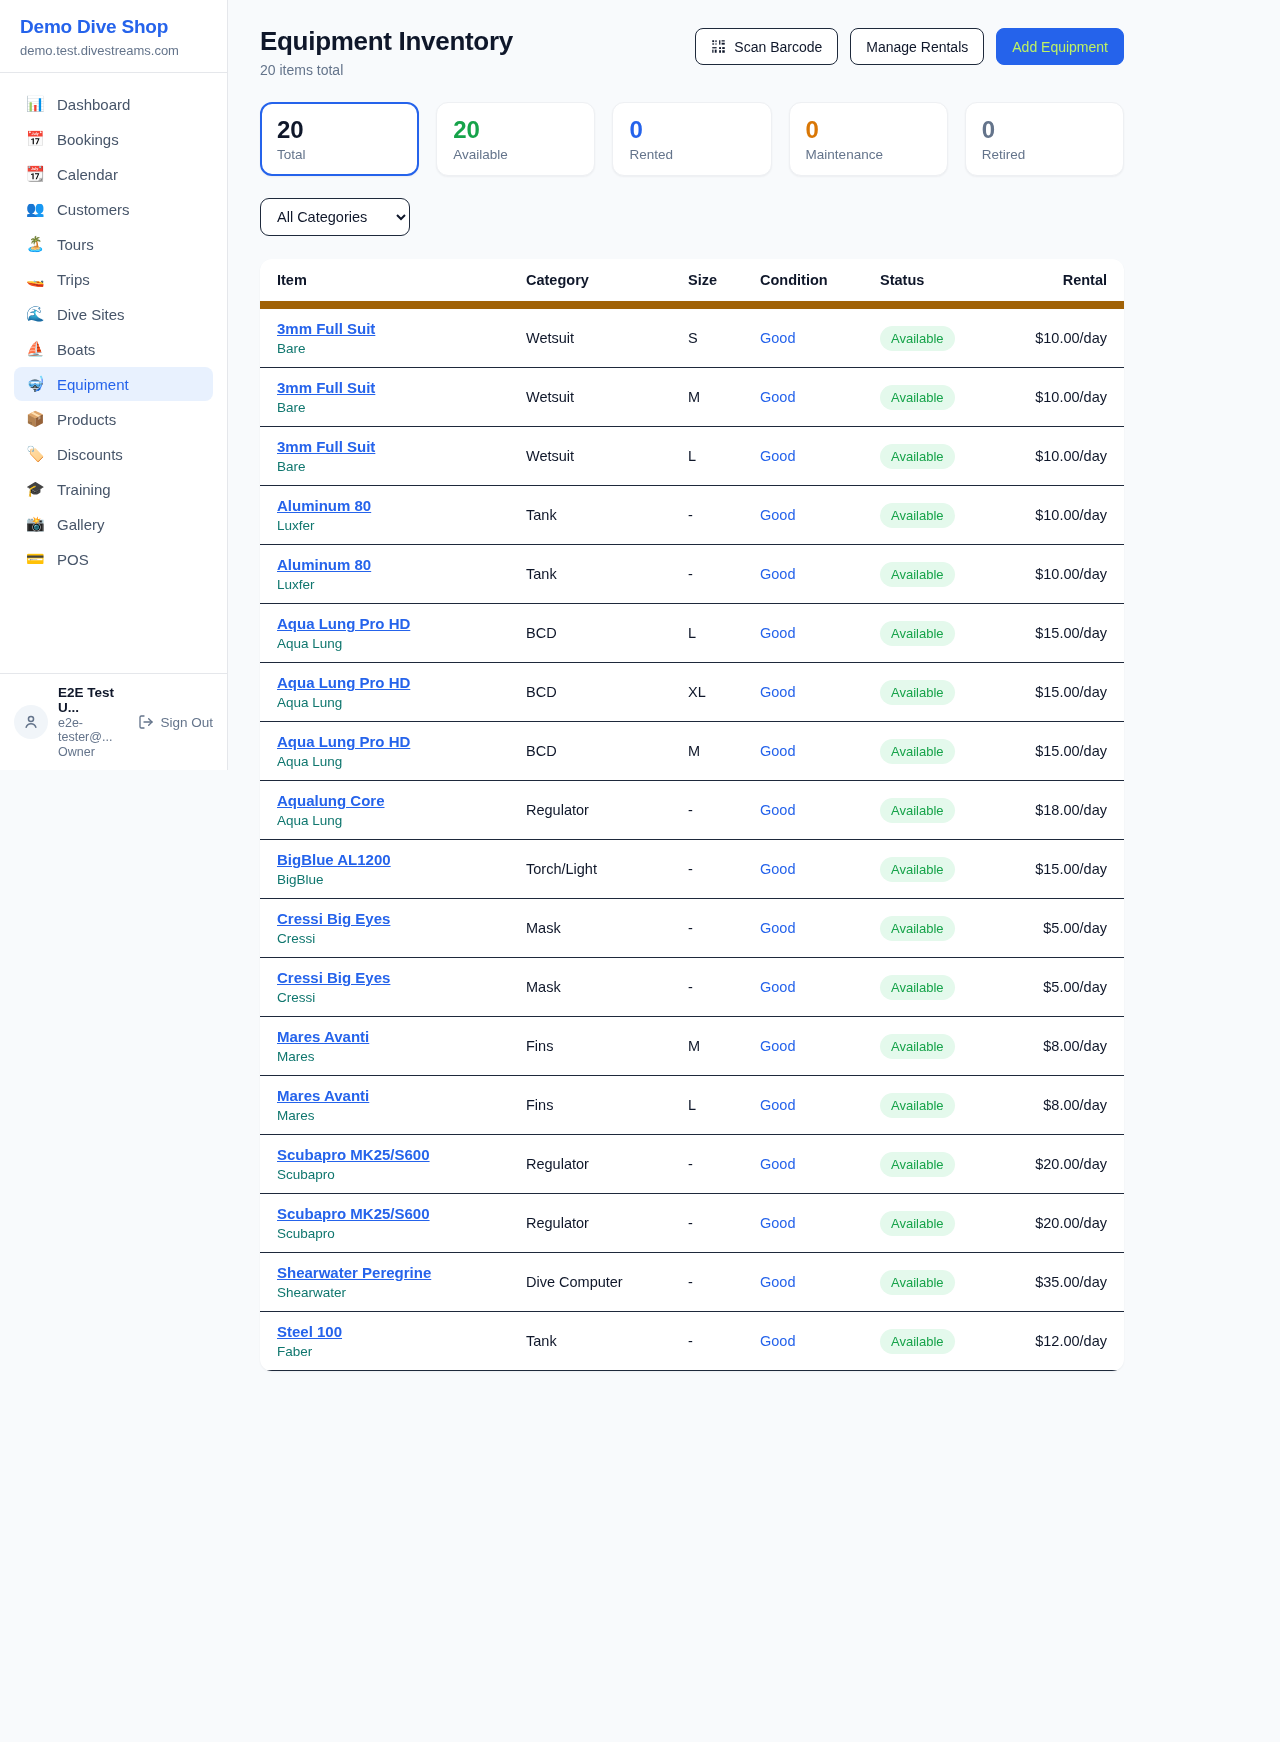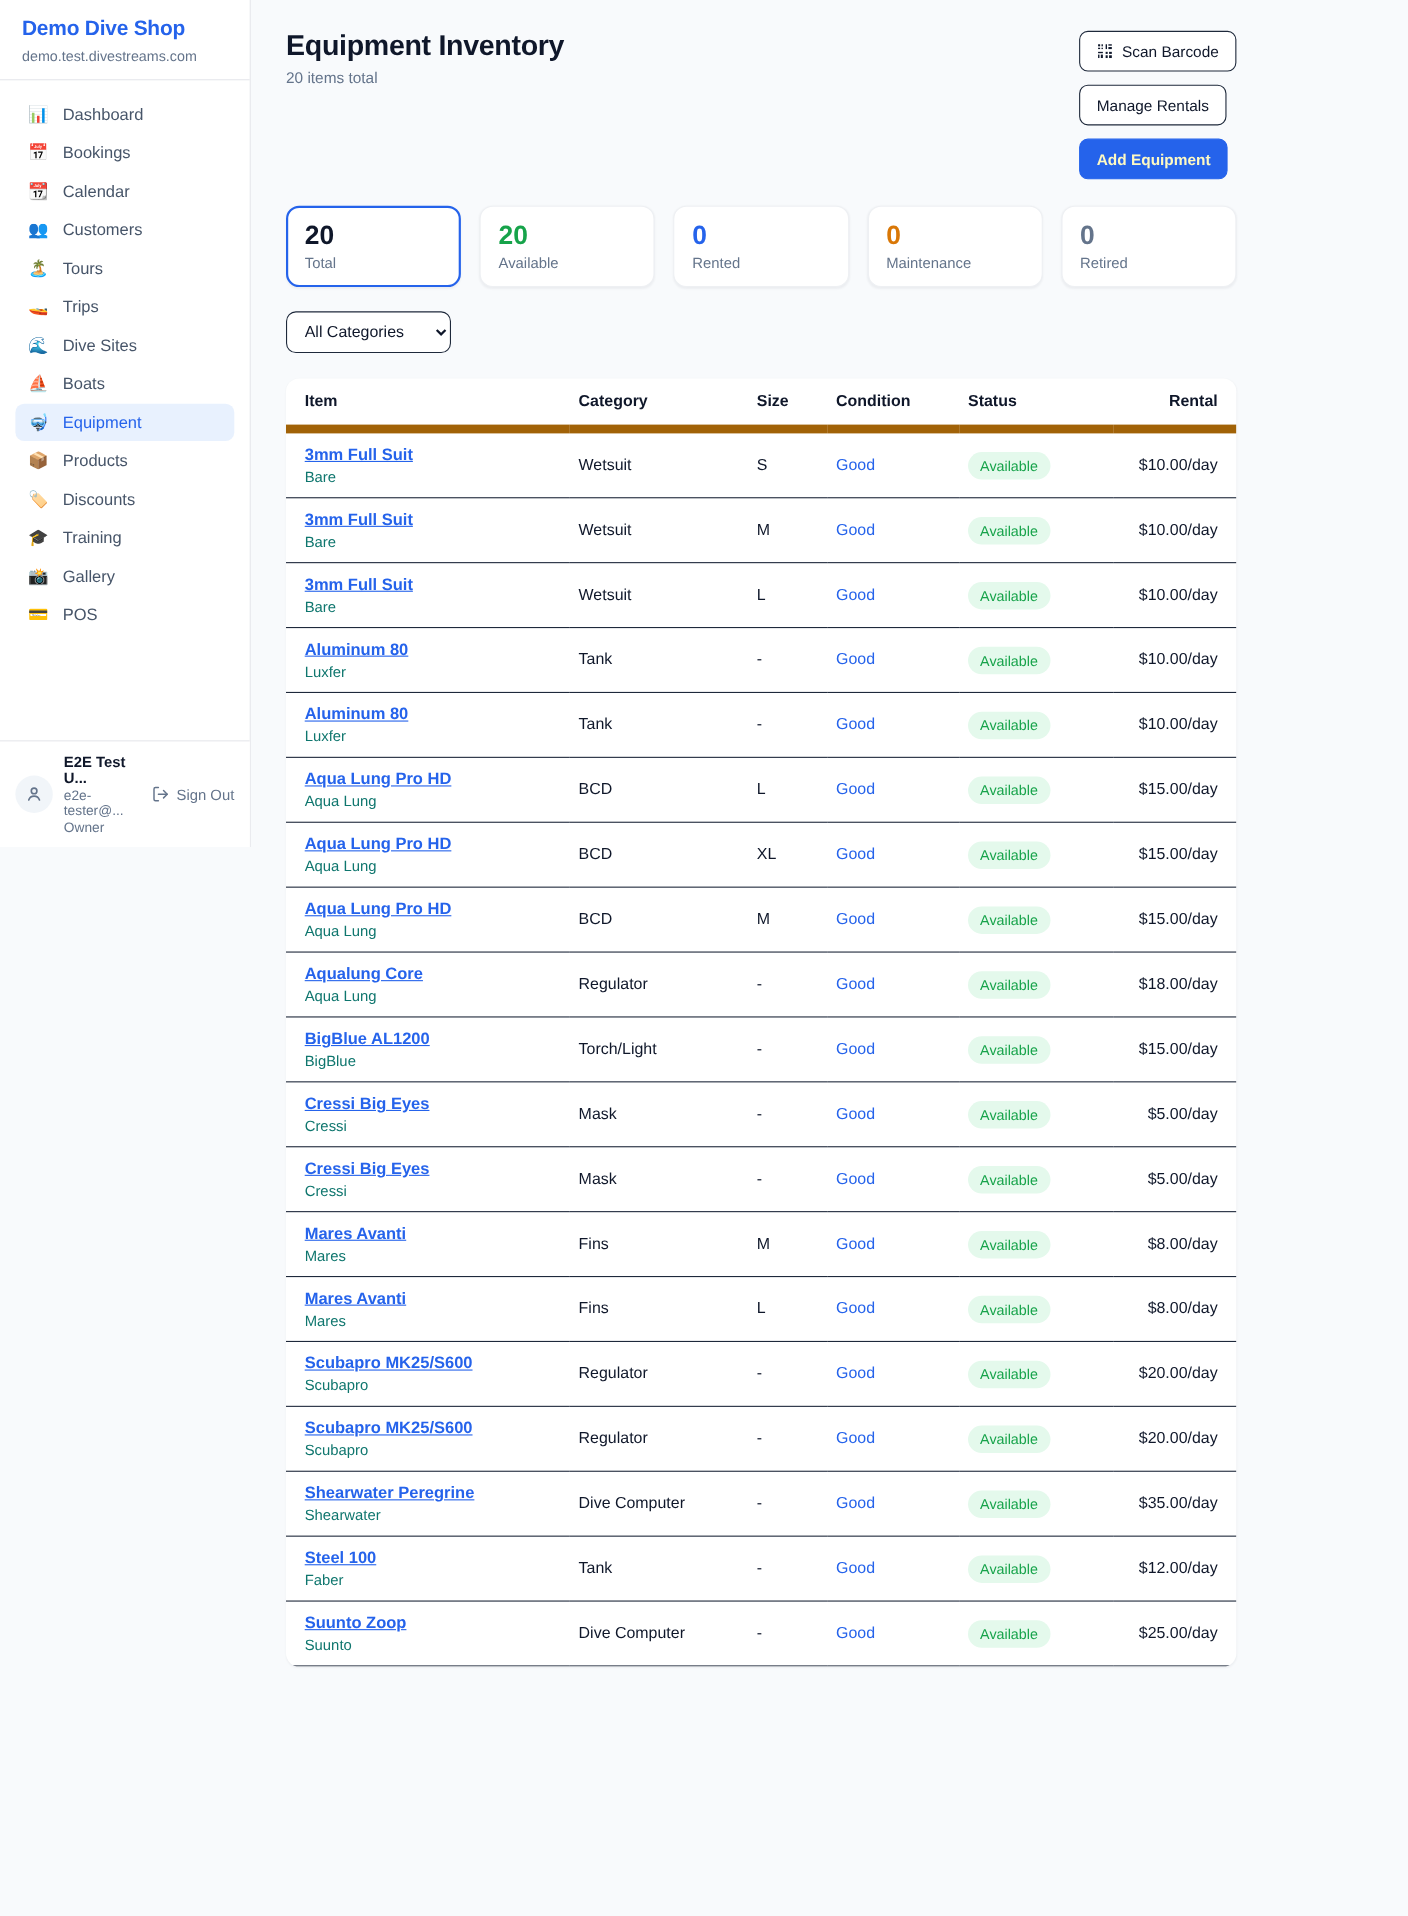--- a/index.html
+++ b/index.html
@@ -53,29 +53,29 @@
     font-family: inherit; white-space: nowrap;
   }
 
   
   .main { position: absolute; left: 228px; top: 0; width: 1052px; padding: 26px 0 0 32px; }
   .content { width: 864px; }
 
   .page-header { display: flex; justify-content: space-between; align-items: flex-start; }
   .page-title { font-size: 26px; font-weight: 800; letter-spacing: -0.3px; }
   .page-subtitle { font-size: 14px; color: #64748b; margin-top: 5px; }
-  .header-actions { display: flex; gap: 12px; align-items: flex-start; margin-top: 2px; flex-direction: column; }
+  .header-actions { display: flex; gap: 12px; align-items: flex-end; margin-top: 2px; }
   .btn {
     display: inline-flex; align-items: center; gap: 8px;
     height: 37px; padding: 0 15px;
     border-radius: 8px; font-size: 14px; font-weight: 500;
     font-family: inherit; cursor: pointer;
     background: #fff; color: #0f172a; border: 1px solid #1e293b;
   }
-  .btn-primary { background: #2563eb; border-color: #2563eb; color: #fef9c3; font-weight: 700; }
+  .btn-primary { background: #2563eb; border-color: #2563eb; color: #bef264; font-weight: 400; }
 
   
   .stats { display: flex; gap: 17px; margin-top: 24px; }
   .stat-card {
     flex: 1; background: #fff; border-radius: 12px;
     padding: 13px 16px; cursor: pointer;
     border: 1px solid #eef0f3;
     box-shadow: 0 1px 2px rgba(15,23,42,0.05);
   }
   .stat-card.selected { border: 2px solid #2563eb; padding: 12px 15px; }
@@ -498,29 +498,18 @@
               <td>
                 <div class="item-link">Steel 100</div>
                 <div class="item-brand">Faber</div>
               </td>
               <td class="cell-text">Tank</td>
               <td class="cell-text">-</td>
               <td><span class="condition-link">Good</span></td>
               <td><span class="status-badge">Available</span></td>
               <td class="rental-text">$12.00/day</td>
             </tr>
-            <tr>
-              <td>
-                <div class="item-link">Suunto Zoop</div>
-                <div class="item-brand">Suunto</div>
-              </td>
-              <td class="cell-text">Dive Computer</td>
-              <td class="cell-text">-</td>
-              <td><span class="condition-link">Good</span></td>
-              <td><span class="status-badge">Available</span></td>
-              <td class="rental-text">$25.00/day</td>
-            </tr>
           </tbody>
       </table>
     </div>
 
   </div>
 </main>
 
 </body></html>

